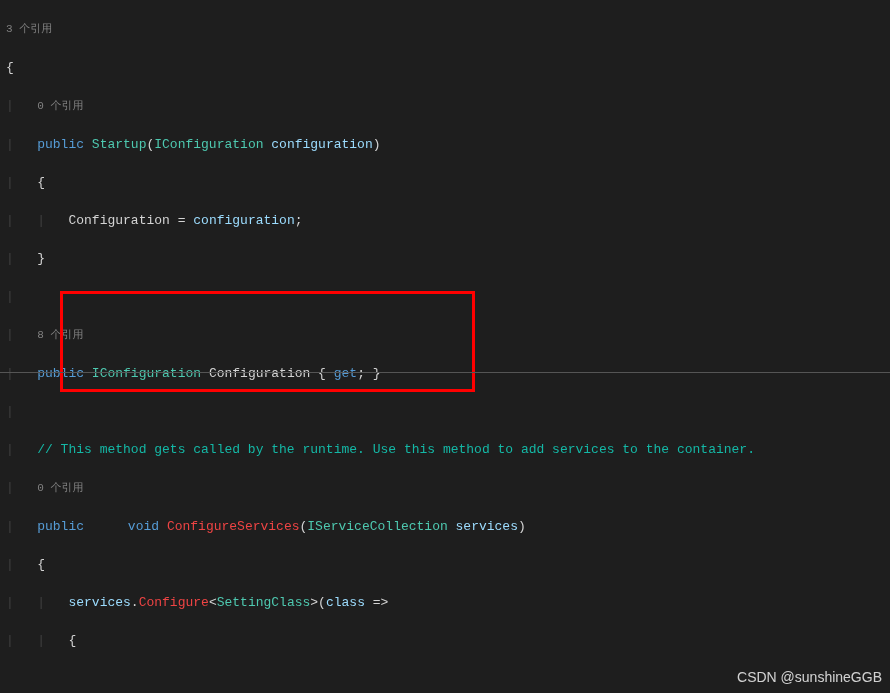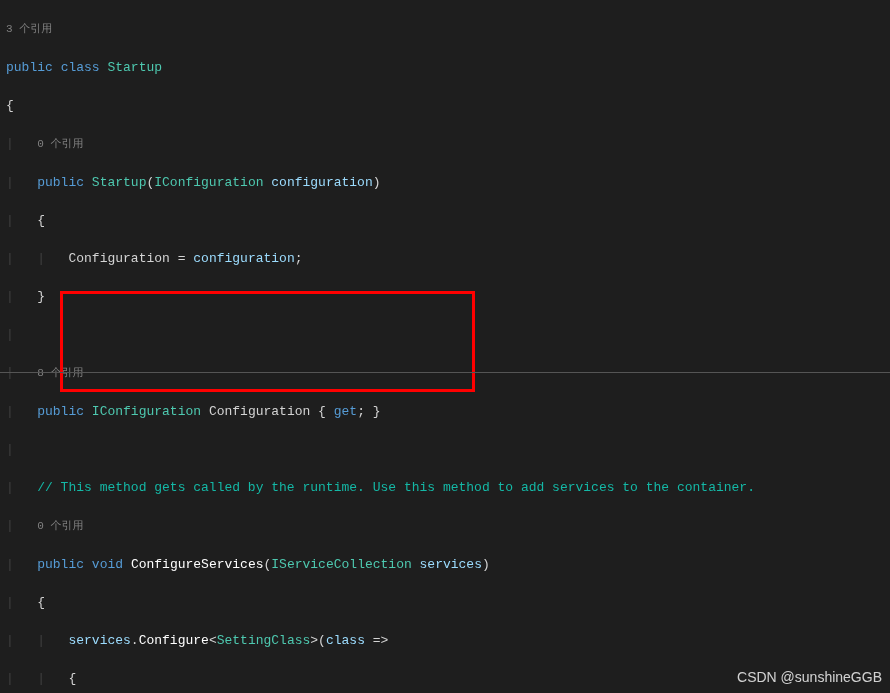--- a/index.html
+++ b/index.html
@@ -17,23 +17,23 @@
     position: relative;
   }
   .editor {
     padding: 0 6px;
     white-space: pre;
     position: relative;
   }
   .line { position: relative; }
   .ref { color: #808080; font-size: 11px; }
   .kw-public { color: #569cd6; }
-  .kw-void { color: #569cd6; }
+  .kw-void { color: #569cd6; margin-left: 36px; }
   .cls { color: #4ec9b0; }
-  .ident { color: #ffffff; }
+  .ident { color: #ef4444; }
   .param { color: #9cdcfe; }
   .comment { color: #14b8a6; }
   .punct { color: #d4d4d4; }
   .brace { color: #d4d4d4; }
   .op { color: #d4d4d4; }
   .guide { color: #404040; }
   .highlight-box {
     position: absolute;
     border: 3px solid #ff0000;
     pointer-events: none;
@@ -52,21 +52,20 @@
     font-family: Arial, sans-serif;
     font-size: 14px;
     opacity: 0.9;
   }
 </style>
 </head>
 <body>
 
 <div class="editor">
 <div class="line"><span class="ref">3 个引用</span></div>
-<div class="line"><span class="kw-public">public</span> <span class="kw-public">class</span> <span class="cls">Startup</span></div>
 <div class="line"><span class="brace">{</span></div>
 <div class="line"><span class="guide">|   </span><span class="ref">0 个引用</span></div>
 <div class="line"><span class="guide">|   </span><span class="kw-public">public</span> <span class="cls">Startup</span><span class="punct">(</span><span class="cls">IConfiguration</span> <span class="param">configuration</span><span class="punct">)</span></div>
 <div class="line"><span class="guide">|   </span><span class="brace">{</span></div>
 <div class="line"><span class="guide">|   |   </span><span>Configuration</span> <span class="op">=</span> <span class="param">configuration</span><span class="punct">;</span></div>
 <div class="line"><span class="guide">|   </span><span class="brace">}</span></div>
 <div class="line"><span class="guide">|</span></div>
 <div class="line"><span class="guide">|   </span><span class="ref">8 个引用</span></div>
 <div class="line"><span class="guide">|   </span><span class="kw-public">public</span> <span class="cls">IConfiguration</span> <span>Configuration</span> <span class="brace">{</span> <span class="kw-public">get</span><span class="punct">;</span> <span class="brace">}</span></div>
 <div class="line"><span class="guide">|</span></div>

